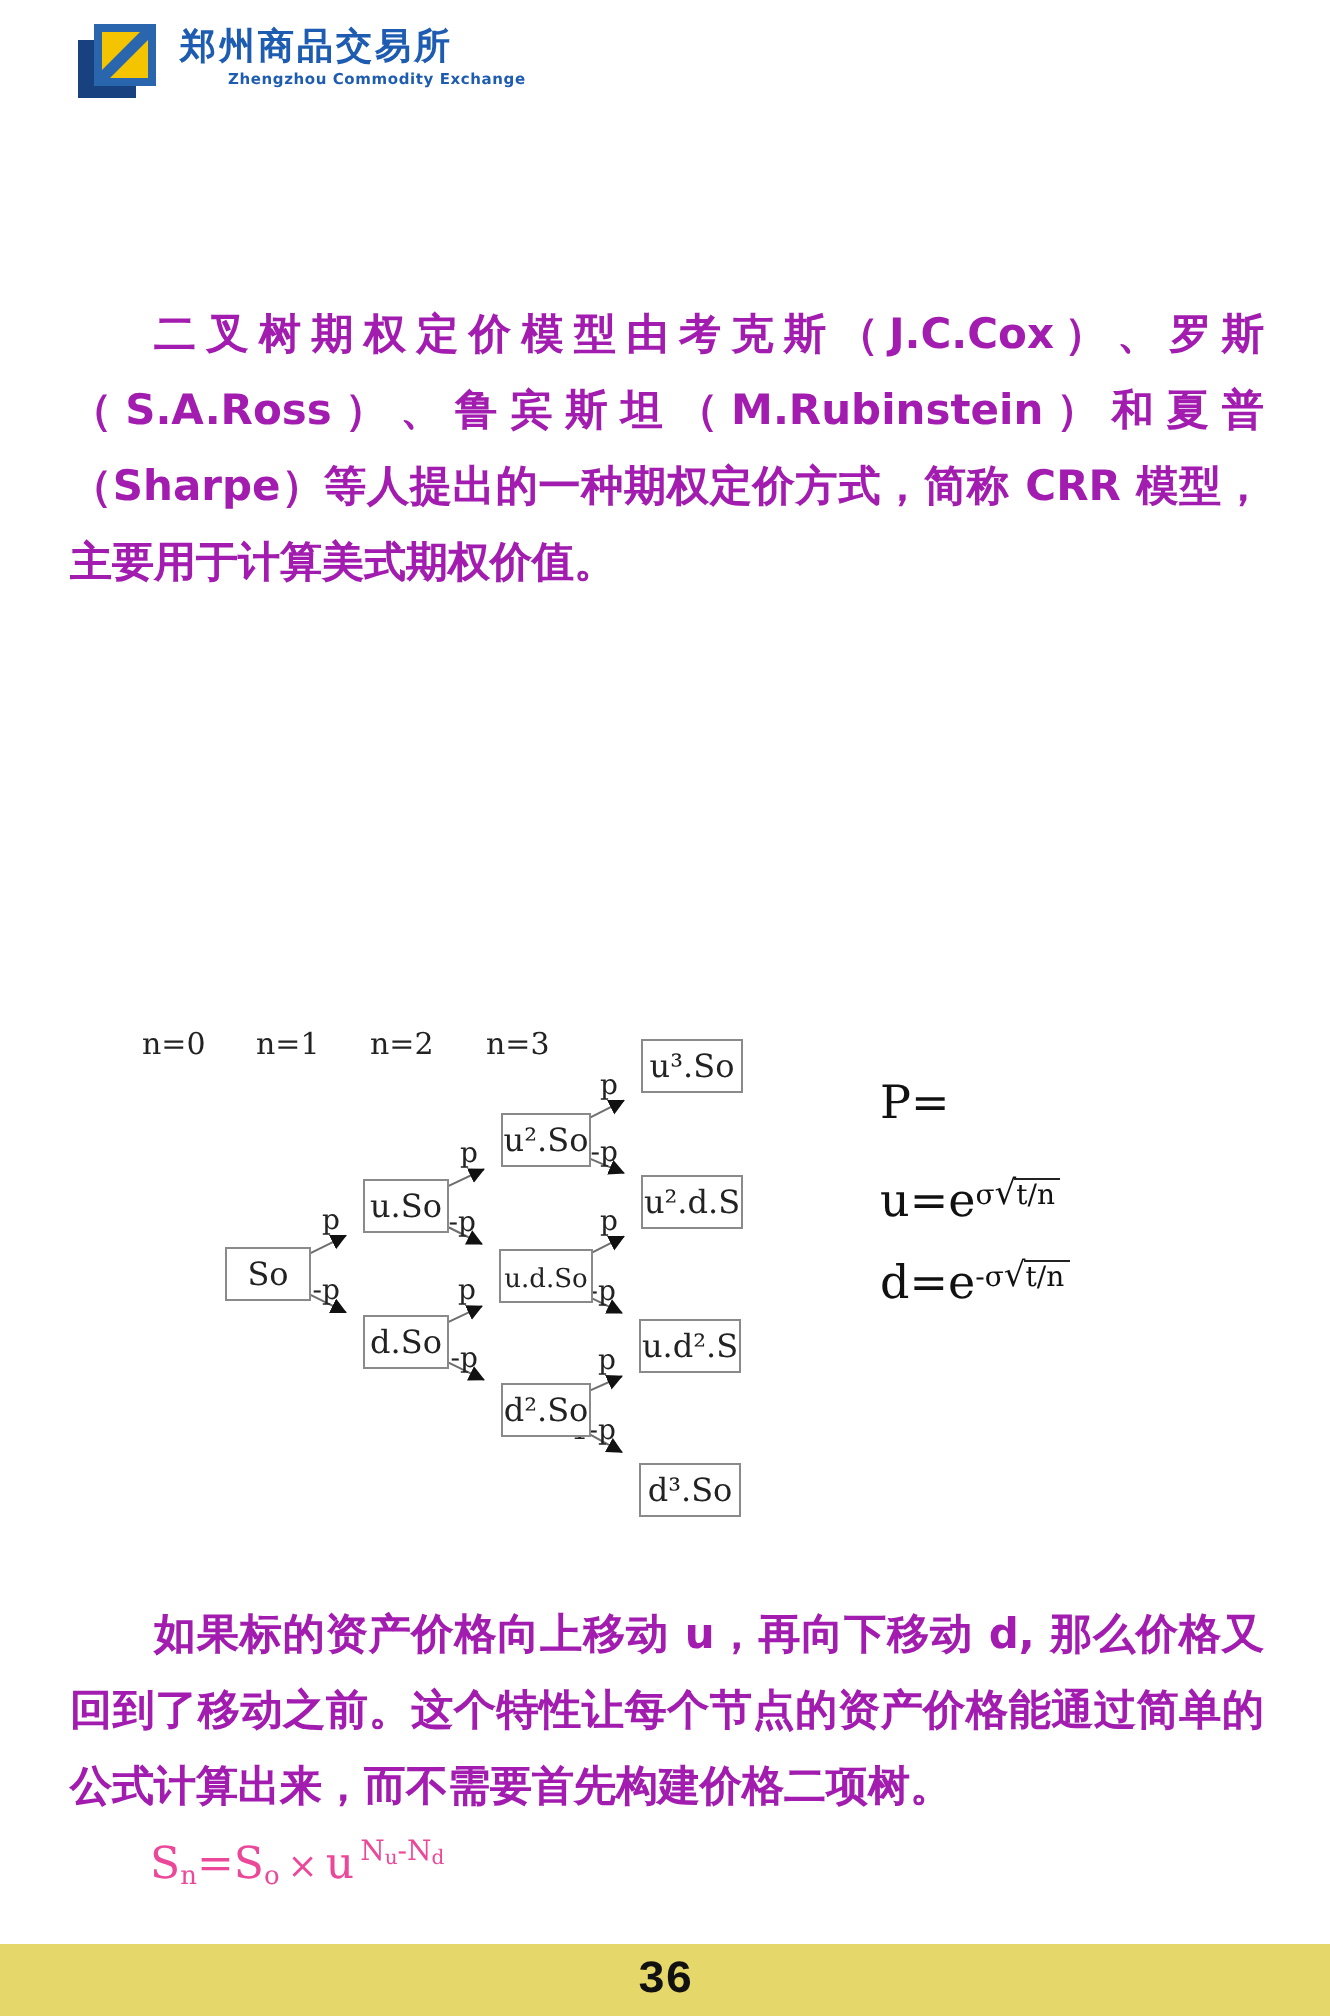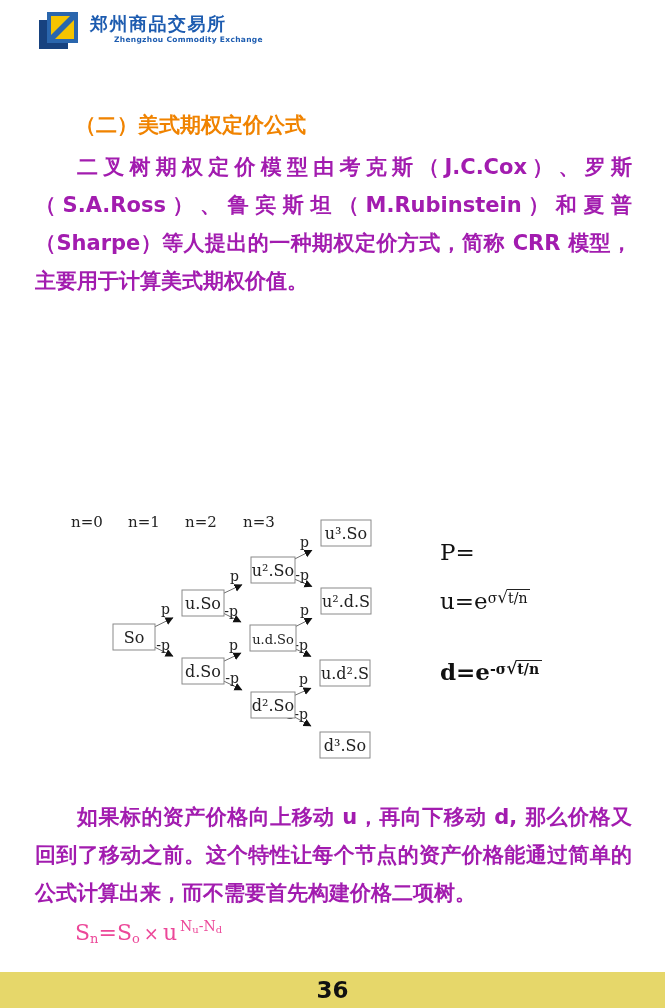--- a/index.html
+++ b/index.html
@@ -28,62 +28,61 @@
   #para2 { top:300px; }
   #para3 { top:798px; }
 
   
   .figure { position:absolute; left:0; top:505px; width:665px; height:300px; }
   #tree-svg { position:absolute; left:55px; top:0; }
 
   .formulas { position:absolute; left:440px; top:34px; font-family:"DejaVu Serif", serif; color:#111; }
   .formula { font-size:23px; white-space:nowrap; }
   .f-u { margin-top:22px; }
-  .f-d { margin-top:44px;font-weight:bold; }
+  .f-d { margin-top:14px; }
   .frac { display:inline-block; vertical-align:middle; text-align:center; margin-left:5px; }
   .frac .num { display:block; border-bottom:1.5px solid #222; padding:0 7px 2px 7px; }
   .frac .den { display:block; padding-top:1px; }
   .formula sup { font-size:13px; vertical-align:super; }
   .f-exp { font-size:14px; vertical-align:6px; white-space:nowrap; }
   .sqrt-sign { font-size:17px; }
   .sqrt-arg { border-top:1.2px solid #222; padding:0 3px 0 1px; margin-left:-1px; }
   .num-tail { margin-left:3px; }
 
   .sn { position:absolute; left:75px; top:918px; font-family:"DejaVu Serif", serif; font-size:22px; color:#ec4899; }
   .sn sub { font-size:13px; vertical-align:-3px; }
   .sn .times { font-size:18px; padding:0 4px; }
   .sn-exp { font-size:14px; vertical-align:9px; margin-left:3px; }
   .sn-exp sub { font-size:10px; vertical-align:-2px; }
 
   
   .footer {
     position:absolute; left:0; bottom:0; width:665px; height:36px;
     background:#e6d76a; display:flex; align-items:center; justify-content:center;
   }
-  .footer .pageno { font-size:23px; font-weight:bold; color:#111; }
+  .footer .pageno { font-size:23px; font-weight:bold; color:#111;font-family:Liberation Mono, monospace; }
 </style>
 </head>
 <body>
 
 <div class="page">
 
   <div class="hdr">
     <svg class="logo-mark" viewBox="0 0 44 42">
       <rect x="1" y="9" width="29" height="29" fill="#17427f"></rect>
       <rect x="9" y="1" width="31" height="31" fill="#2a66ad"></rect>
       <polygon points="13,5 32,5 13,24" fill="#f5c400"></polygon>
       <polygon points="36,9 36,28 17,28" fill="#f5c400"></polygon>
     </svg>
     <div class="logo-txt">
       <div class="logo-title">郑州商品交易所</div>
       <div class="logo-sub">Zhengzhou Commodity Exchange</div>
     </div>
   </div>
 
-  <div class="heading">（二）美式期权定价公式</div>
   <p class="para" id="para1">二叉树期权定价模型由考克斯（J.C.Cox）、罗斯（S.A.Ross）、鲁宾斯坦（M.Rubinstein）和夏普（Sharpe）等人提出的一种期权定价方式，简称 CRR 模型，主要用于计算美式期权价值。</p>
 
   <div class="figure">
     <svg id="tree-svg" width="420" height="280">
         <defs>
           <marker id="arw" markerWidth="9" markerHeight="9" refX="7.5" refY="4" orient="auto" markerUnits="userSpaceOnUse">
             <path d="M0,0 L8,4 L0,8 Z" fill="#111"></path>
           </marker>
         </defs>
         <text x="16" y="22" font-size="15" fill="#222" font-family="&quot;DejaVu Serif&quot;, serif">n=0</text>

